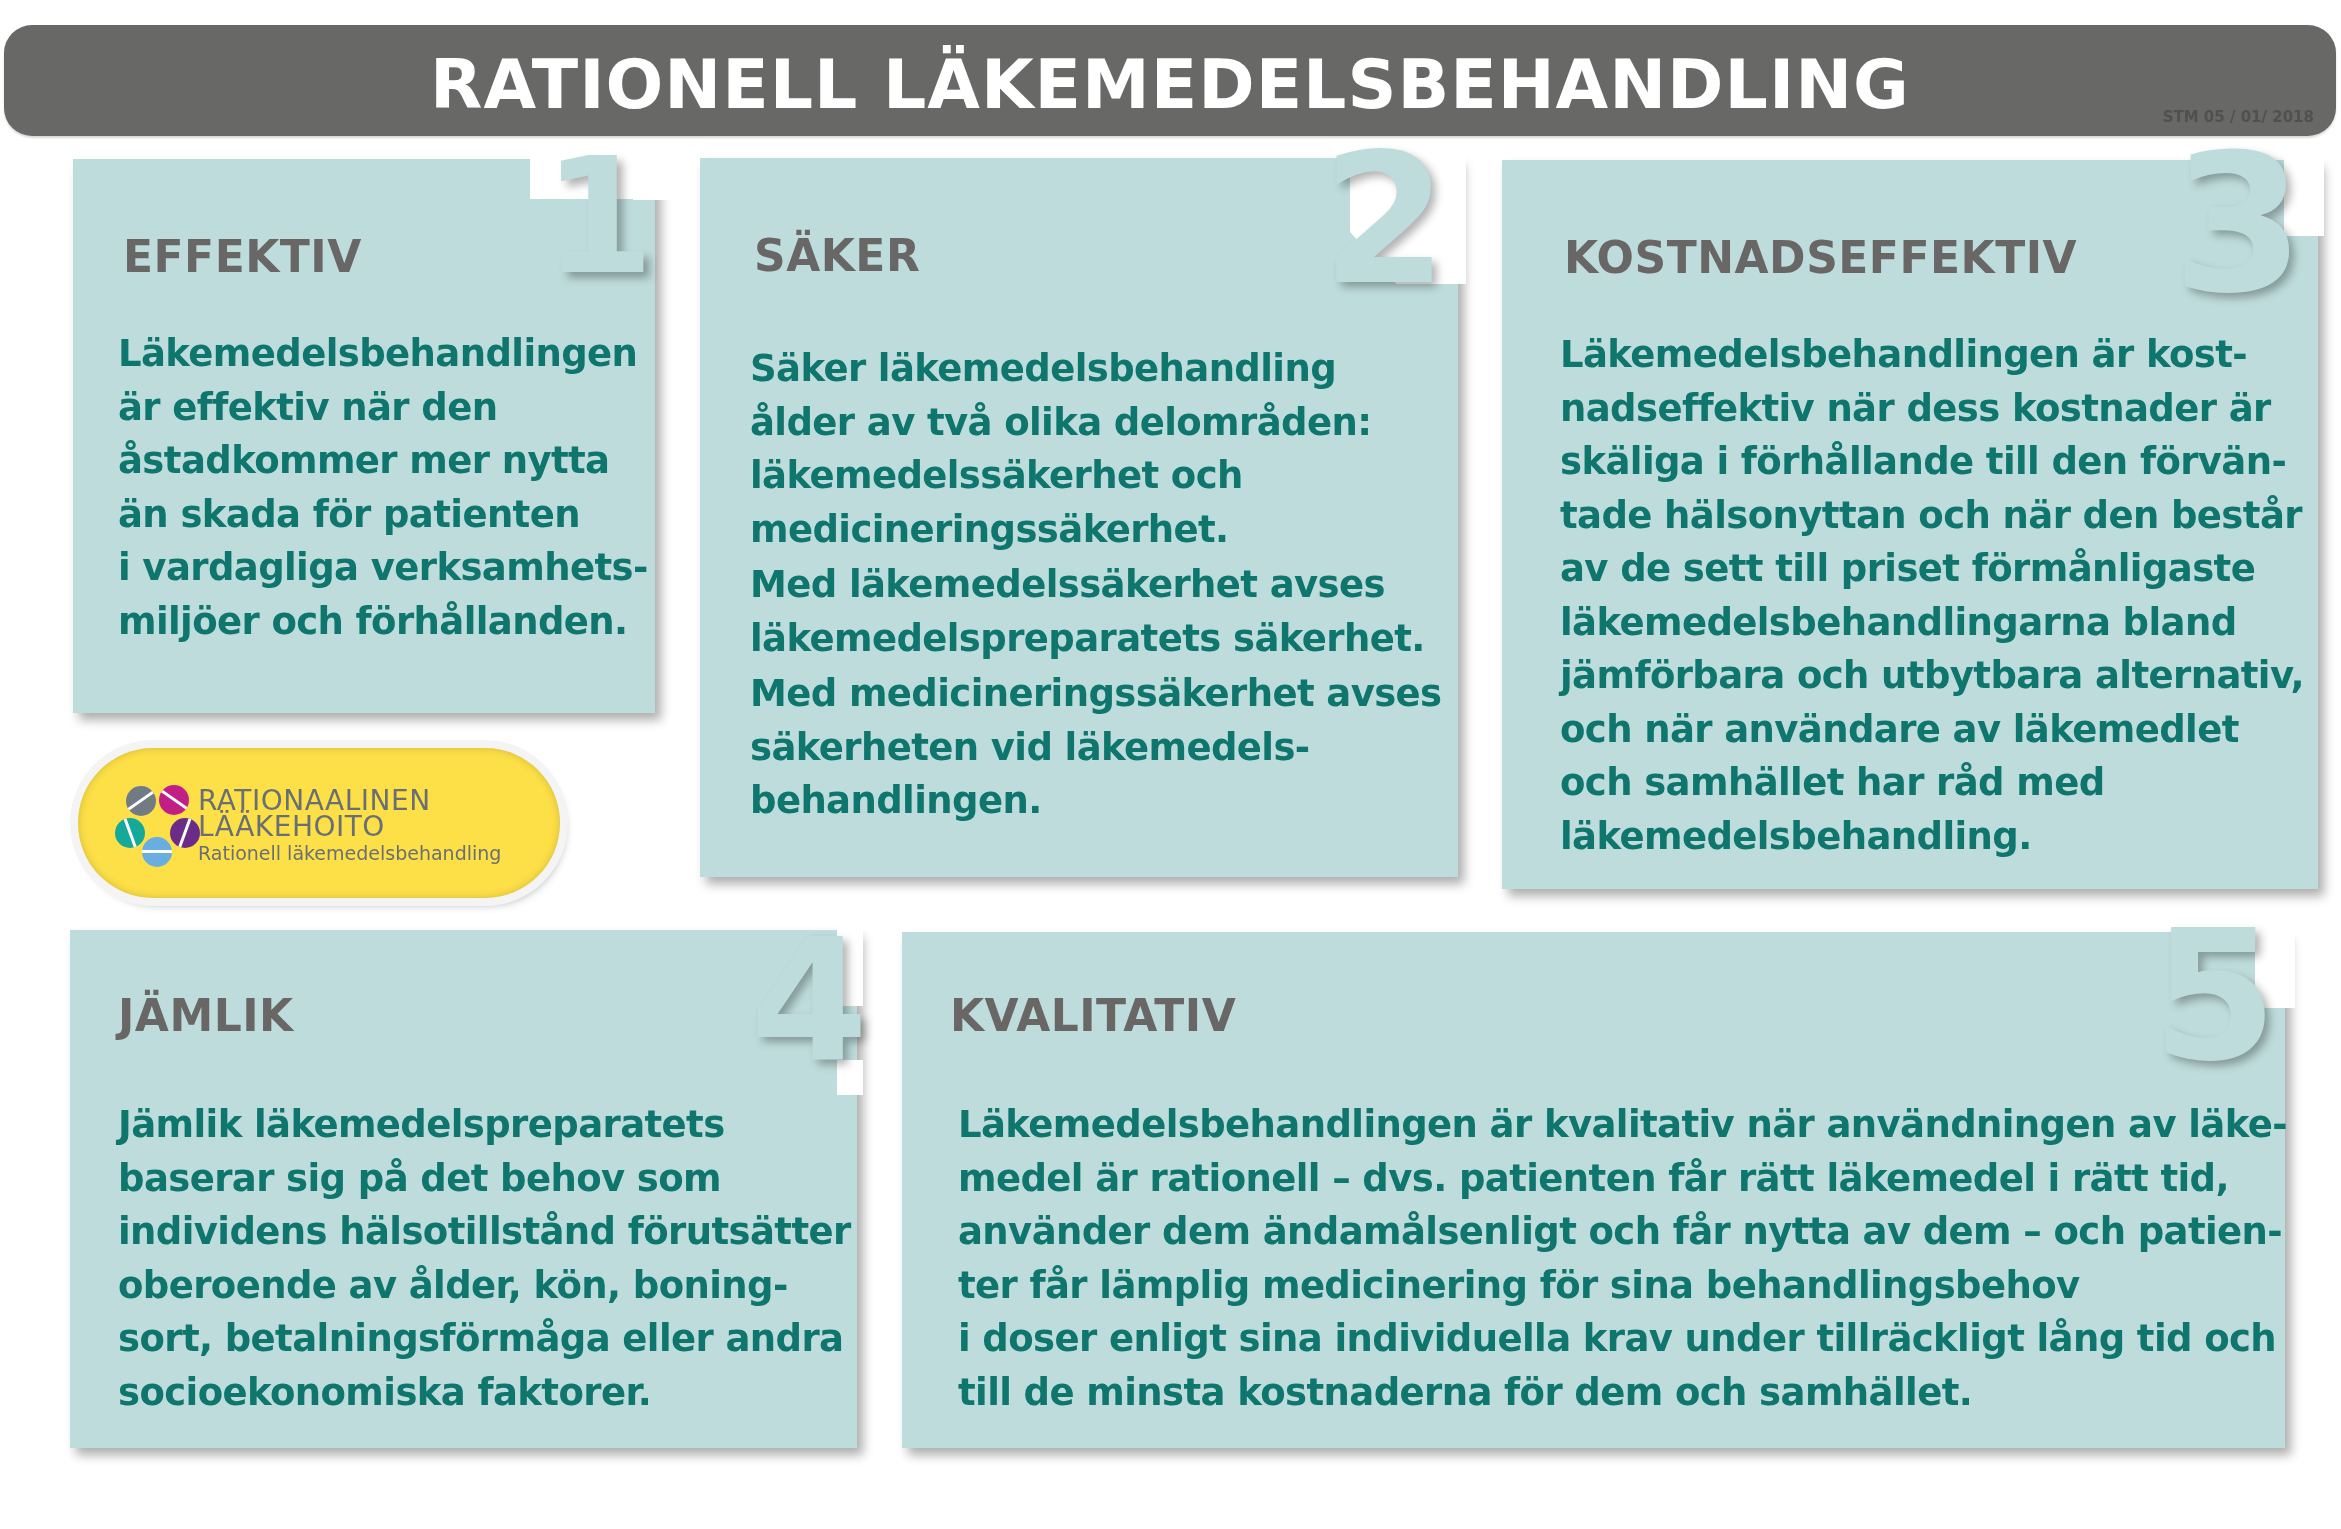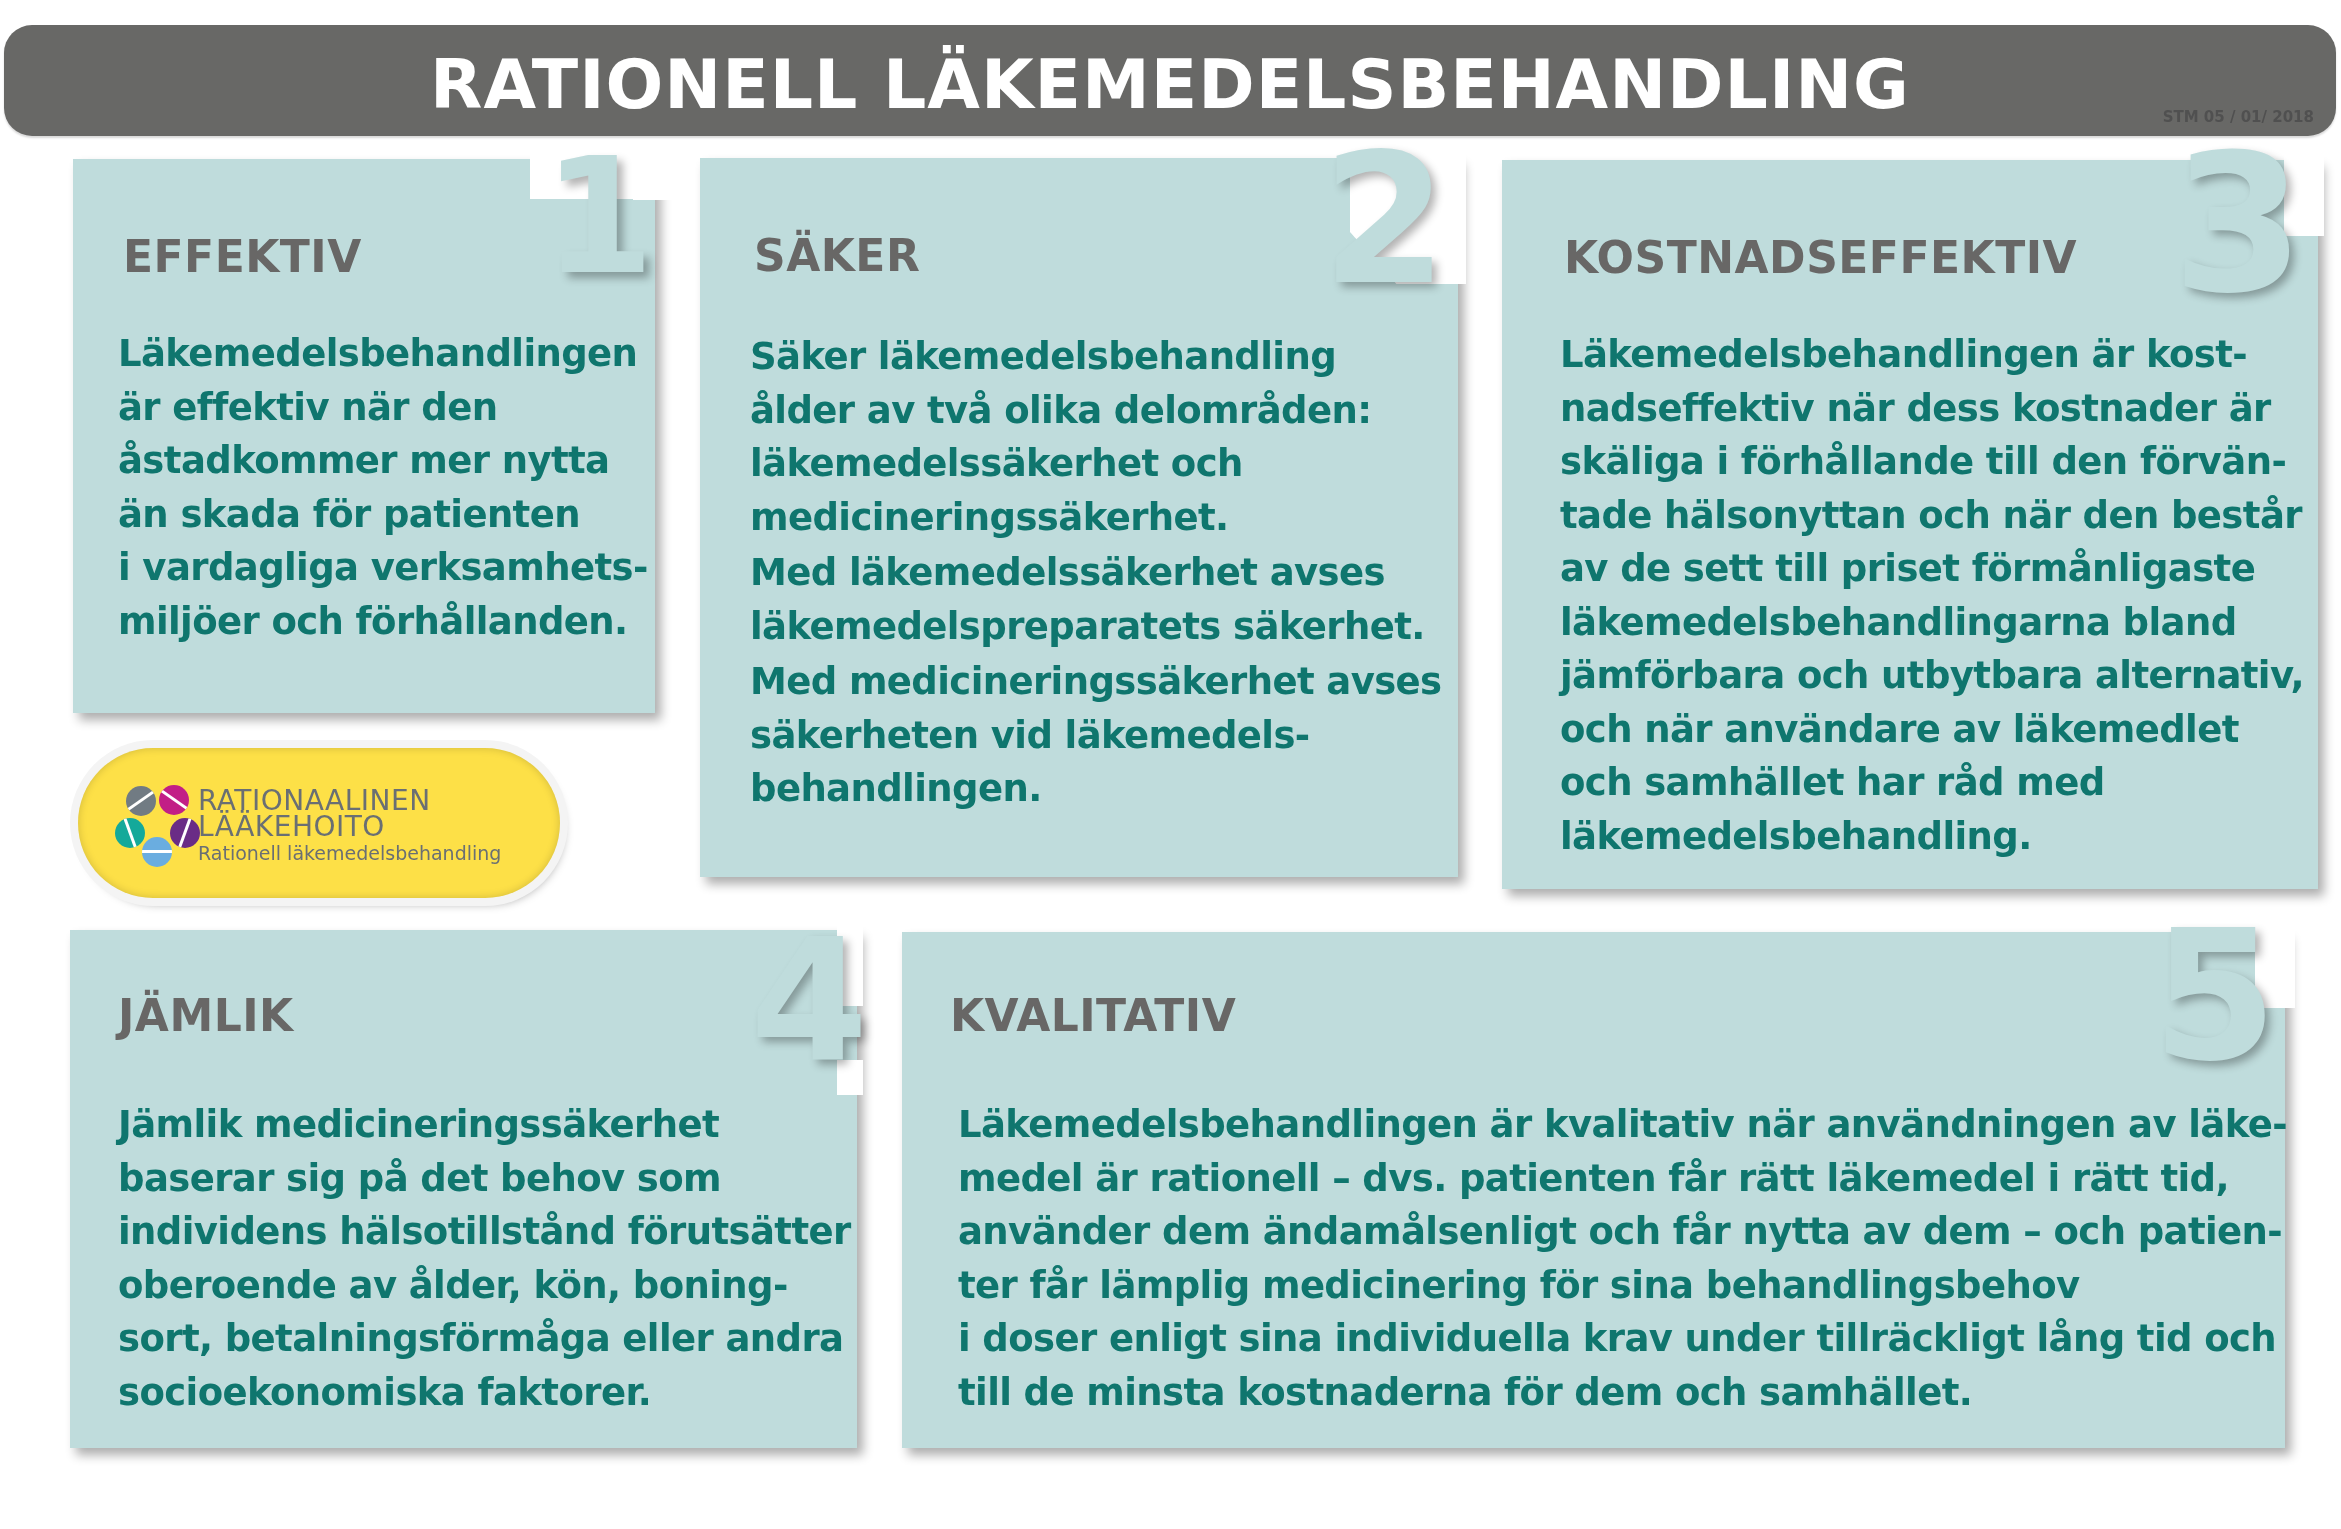--- a/index.html
+++ b/index.html
@@ -87,21 +87,21 @@
         <span class="ln">i vardagliga verksamhets-</span>
         <span class="ln">miljöer och förhållanden.</span>
       </p>
     </div>
 </div>
 
 <div class="card" id="card-2">
   <div class="notch" style="left:650px; top:-4px; width:116px; height:130px; clip-path: polygon(0 0,100% 0,100% 100%,40% 100%,0 60%);"></div>
   <div class="digit" style="left:622px; top:-28px; font-size:180px; color:#bfdcdc; text-shadow: 5px 5px 8px rgba(0,0,0,0.3);">2</div>
   <div class="card-title" style="left:54px; top:72px;">SÄKER</div>
-  <div class="card-body" style="left:50px; top:172px;">
+  <div class="card-body" style="left:50px; top:184px;">
       <p>
         <span class="ln">Säker läkemedelsbehandling</span>
         <span class="ln">ålder av två olika delområden:</span>
         <span class="ln">läkemedelssäkerhet och</span>
         <span class="ln">medicineringssäkerhet.</span>
       </p>
       <p>
         <span class="ln">Med läkemedelssäkerhet avses</span>
         <span class="ln">läkemedelspreparatets säkerhet.</span>
       </p>
@@ -144,21 +144,21 @@
   <span class="logo-line3">Rationell läkemedelsbehandling</span>
 </div>
 
 <div class="card" id="card-4">
   <div class="notch" style="left:767px; top:-4px; width:26px; height:80px;"></div>
   <div class="notch" style="left:767px; top:130px; width:26px; height:35px;"></div>
   <div class="digit" style="left:680px; top:-14px; font-size:170px; color:#bfdcdc; text-shadow: 5px 5px 8px rgba(0,0,0,0.3);">4</div>
   <div class="card-title" style="left:48px; top:60px;">JÄMLIK</div>
   <div class="card-body" style="left:48px; top:168px;">
       <p>
-        <span class="ln">Jämlik medicineringssäkerhet</span>
+        <span class="ln">Jämlik läkemedelspreparatets</span>
         <span class="ln">baserar sig på det behov som</span>
         <span class="ln">individens hälsotillstånd förutsätter</span>
         <span class="ln">oberoende av ålder, kön, boning-</span>
         <span class="ln">sort, betalningsförmåga eller andra</span>
         <span class="ln">socioekonomiska faktorer.</span>
       </p>
     </div>
 </div>
 
 <div class="card" id="card-5">

